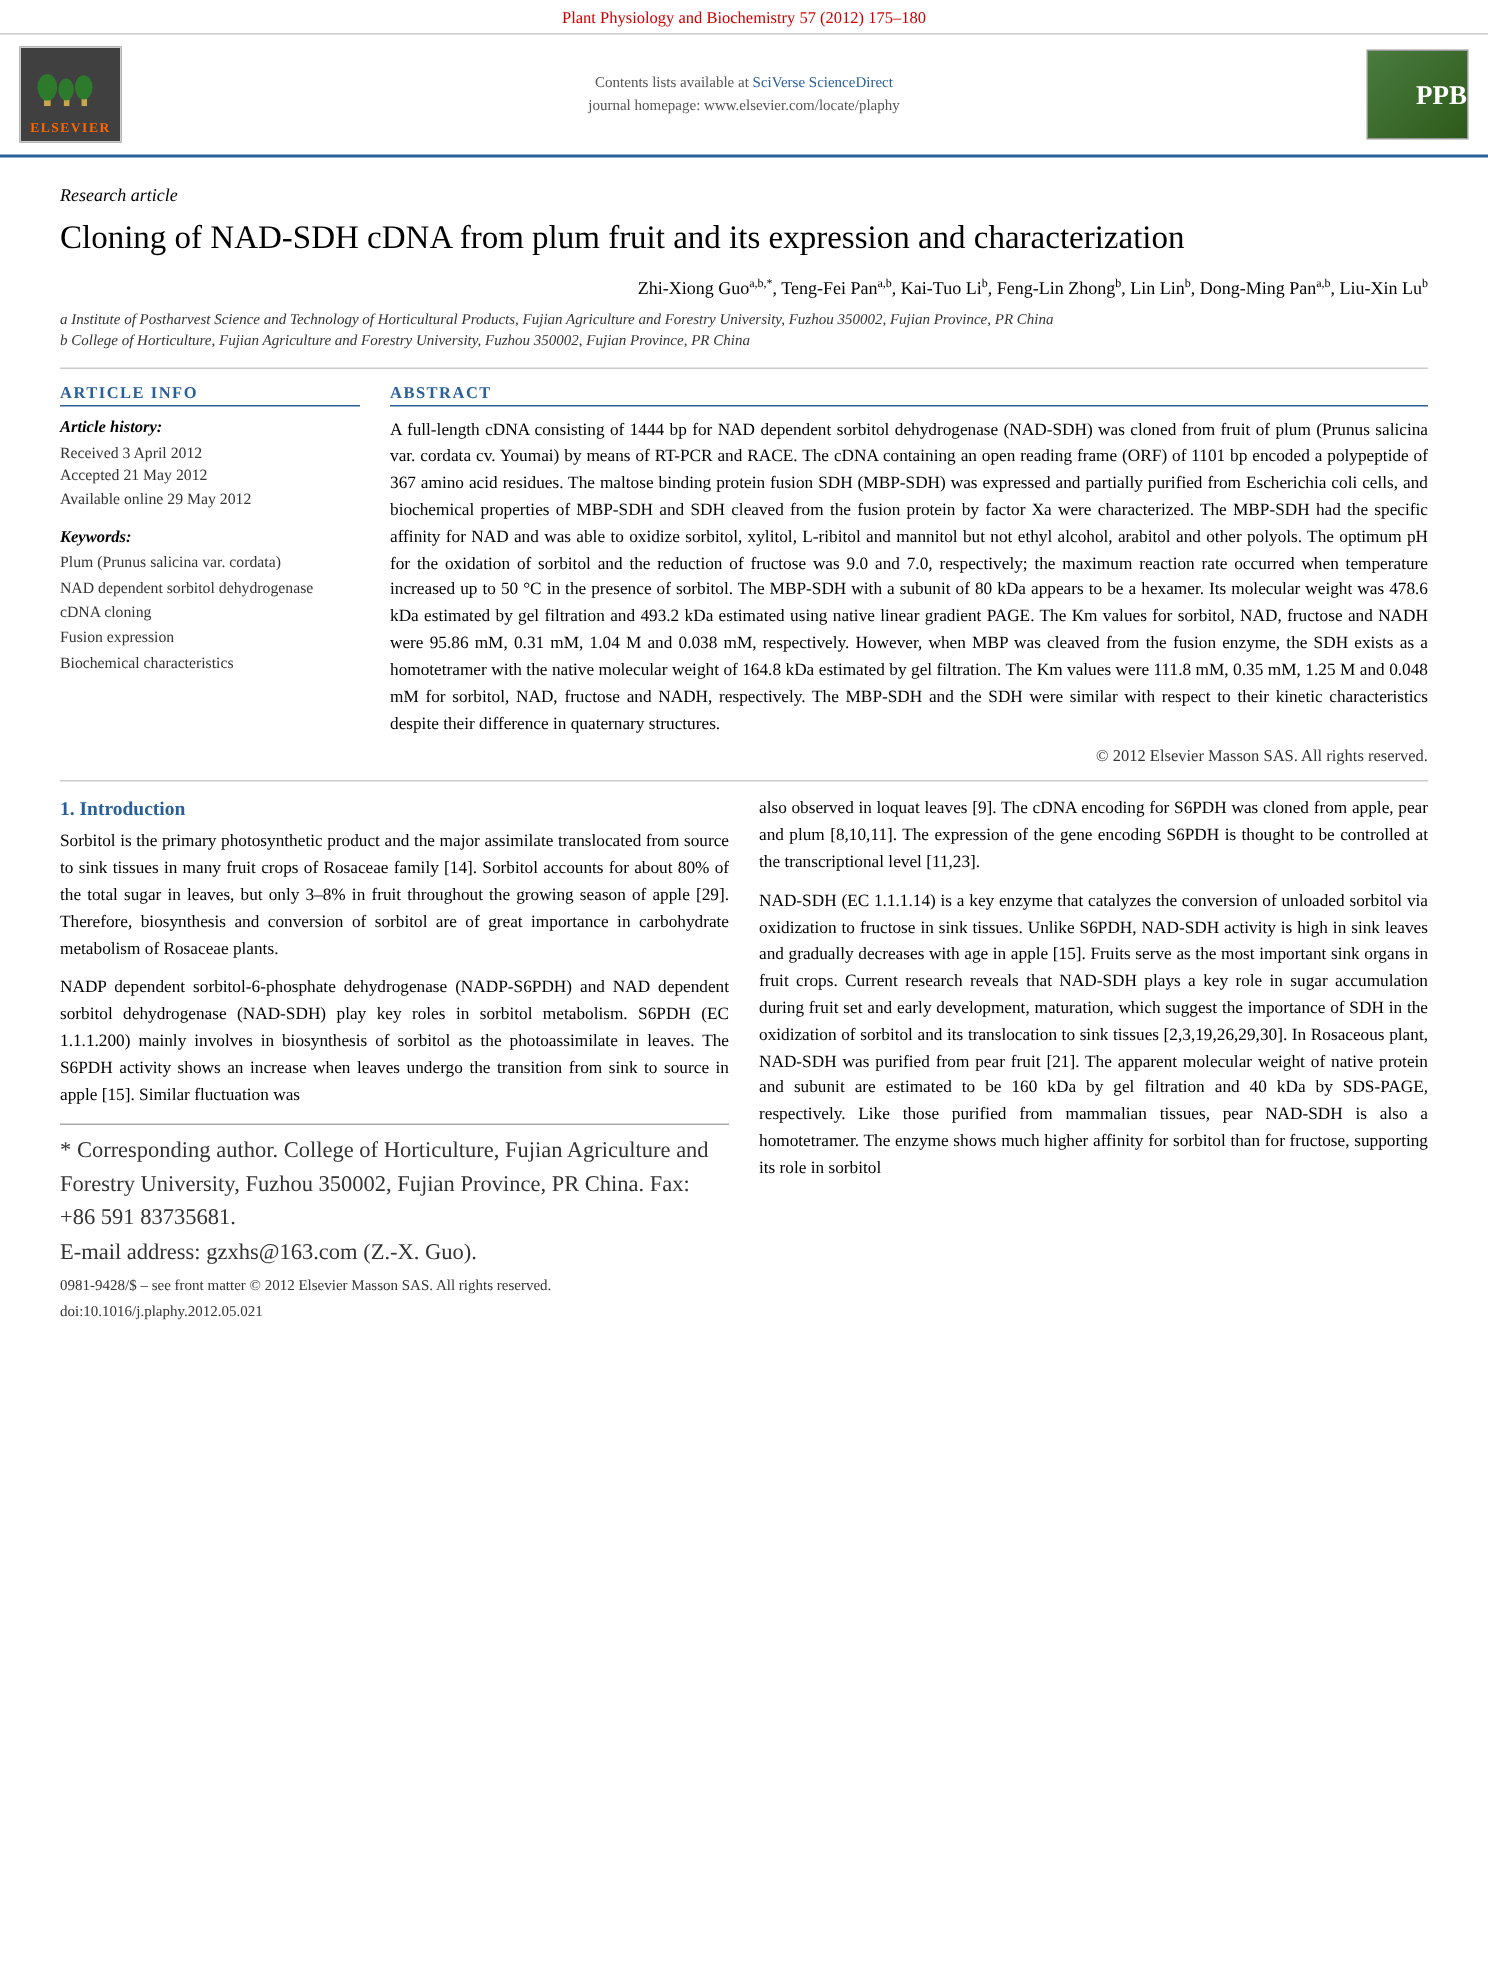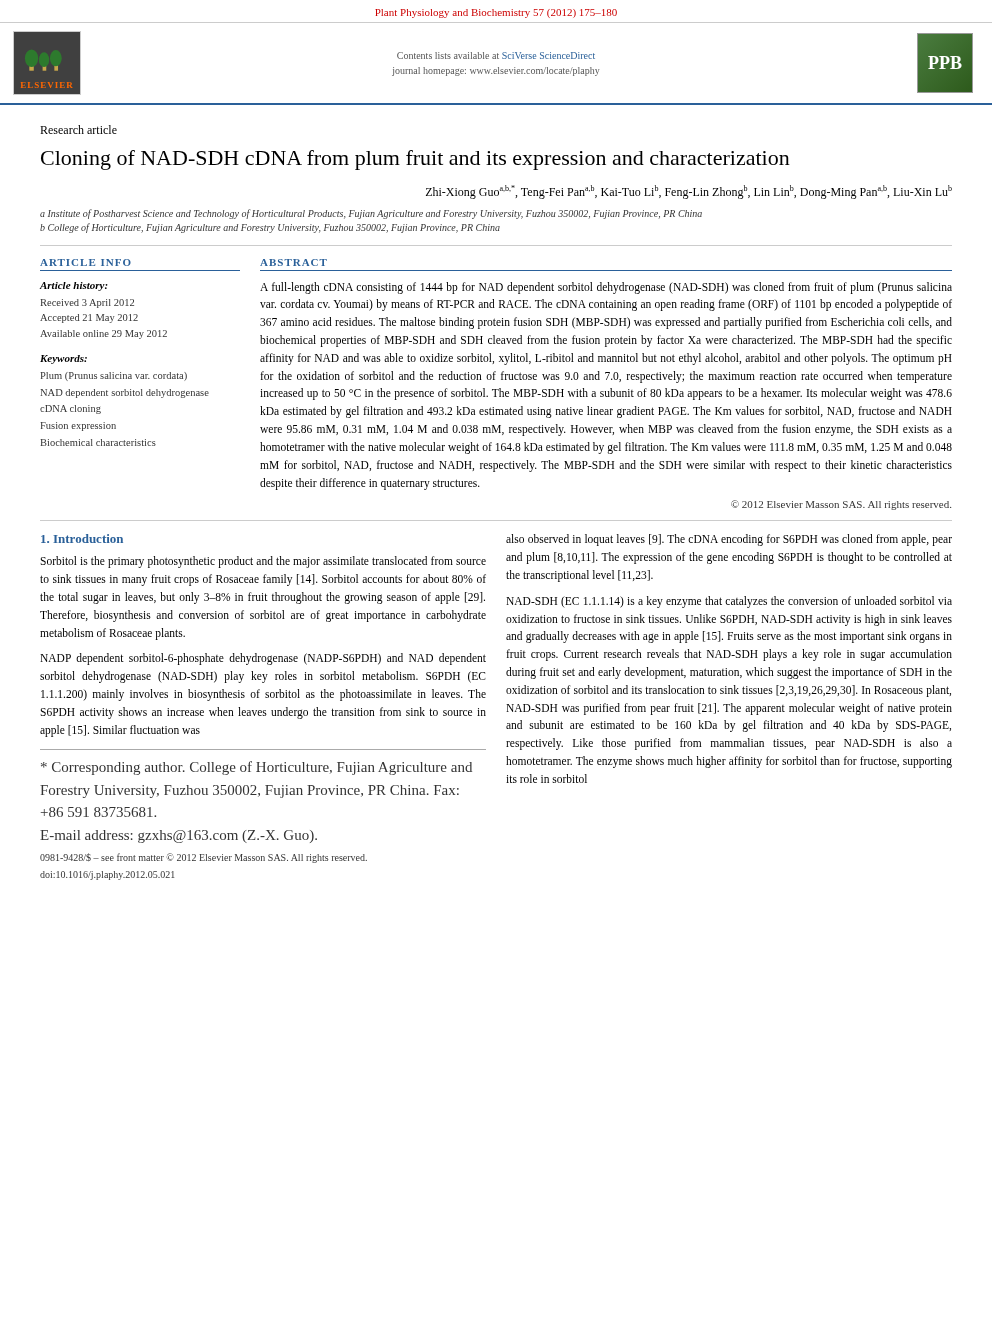--- a/index.html
+++ b/index.html
@@ -71,36 +71,37 @@
       font-size: 10px;
       color: #555;
     }
     .header-right-logo {
       width: 70px;
       display: flex;
       align-items: center;
       justify-content: center;
     }
     .ppb-box {
-      width: 56px;
+      width: 68px;
       height: 60px;
       background: linear-gradient(135deg, #4a7c3f, #2d5a1b);
       display: flex;
       align-items: center;
-      justify-content: center;
+      justify-content: flex-end;
       color: #fff;
       font-size: 18px;
       font-weight: bold;
       border: 1px solid #999;
     }
     .content-wrapper {
       padding: 10px 40px 10px 40px;
     }
     .article-type {
       font-size: 12px;
+      font-style: italic;
       color: #000;
       margin-bottom: 6px;
       padding-top: 8px;
     }
     .article-title {
       font-size: 22px;
       font-weight: normal;
       color: #000;
       line-height: 1.3;
       margin-bottom: 10px;

